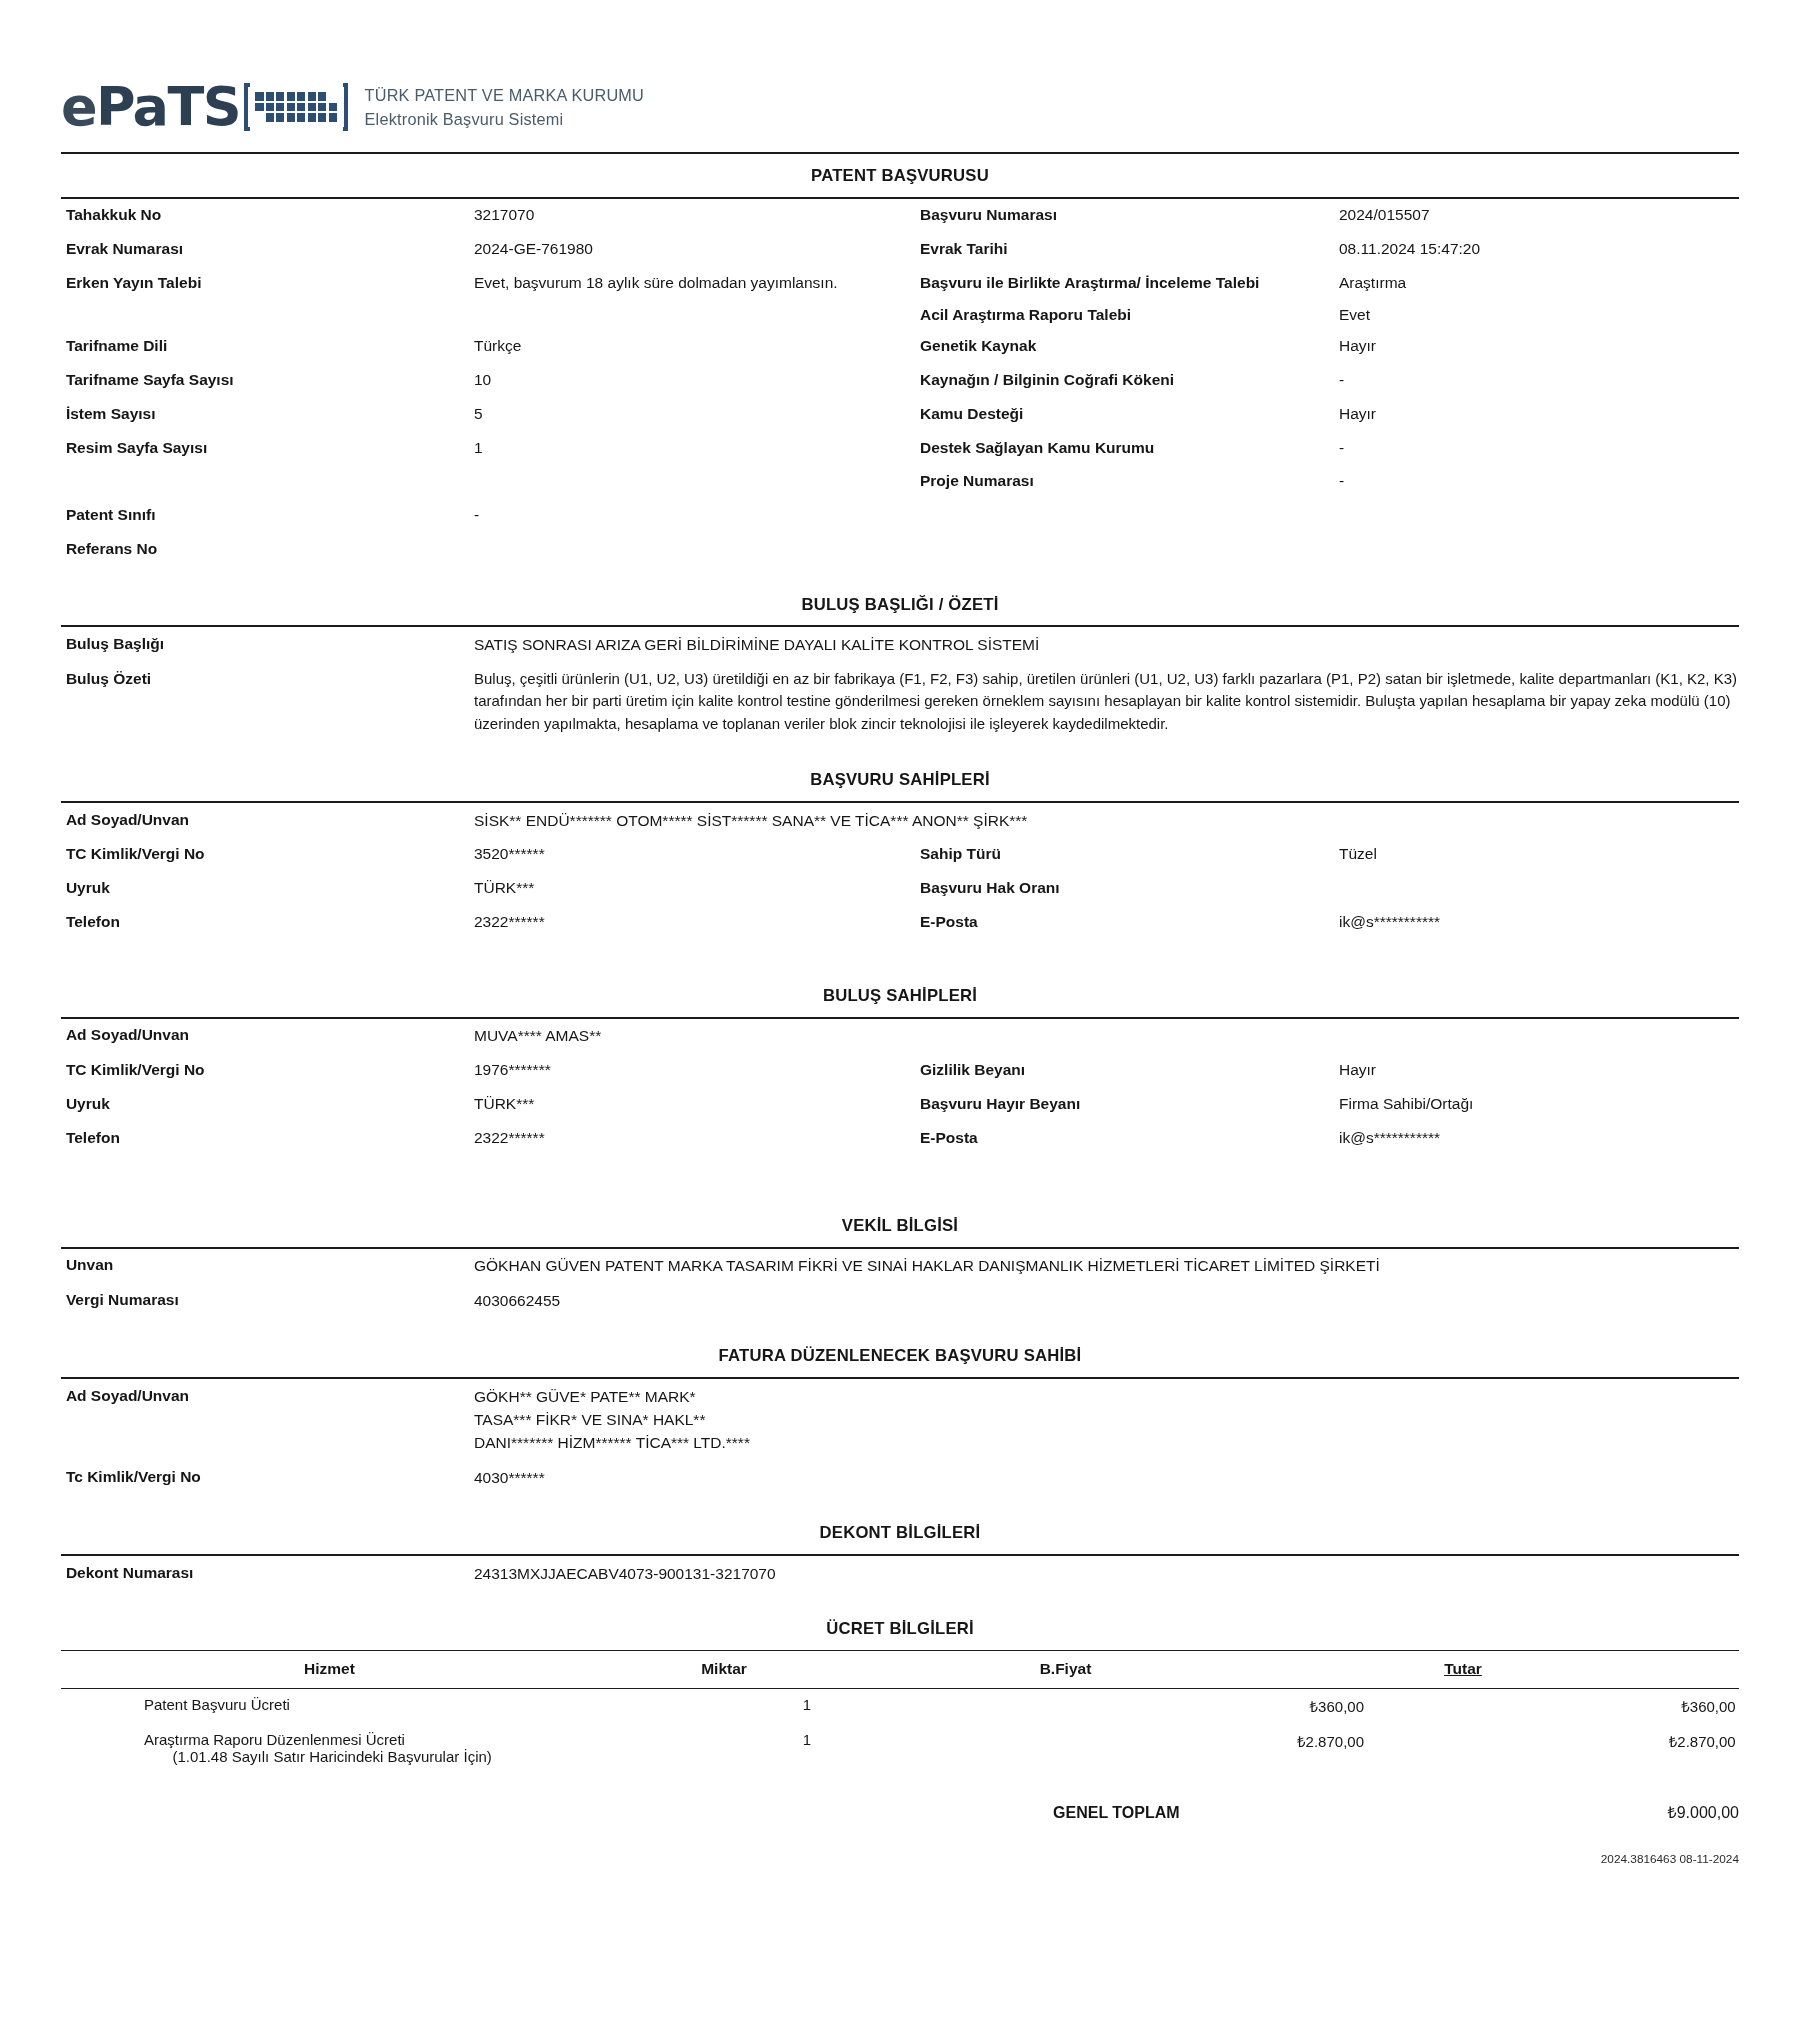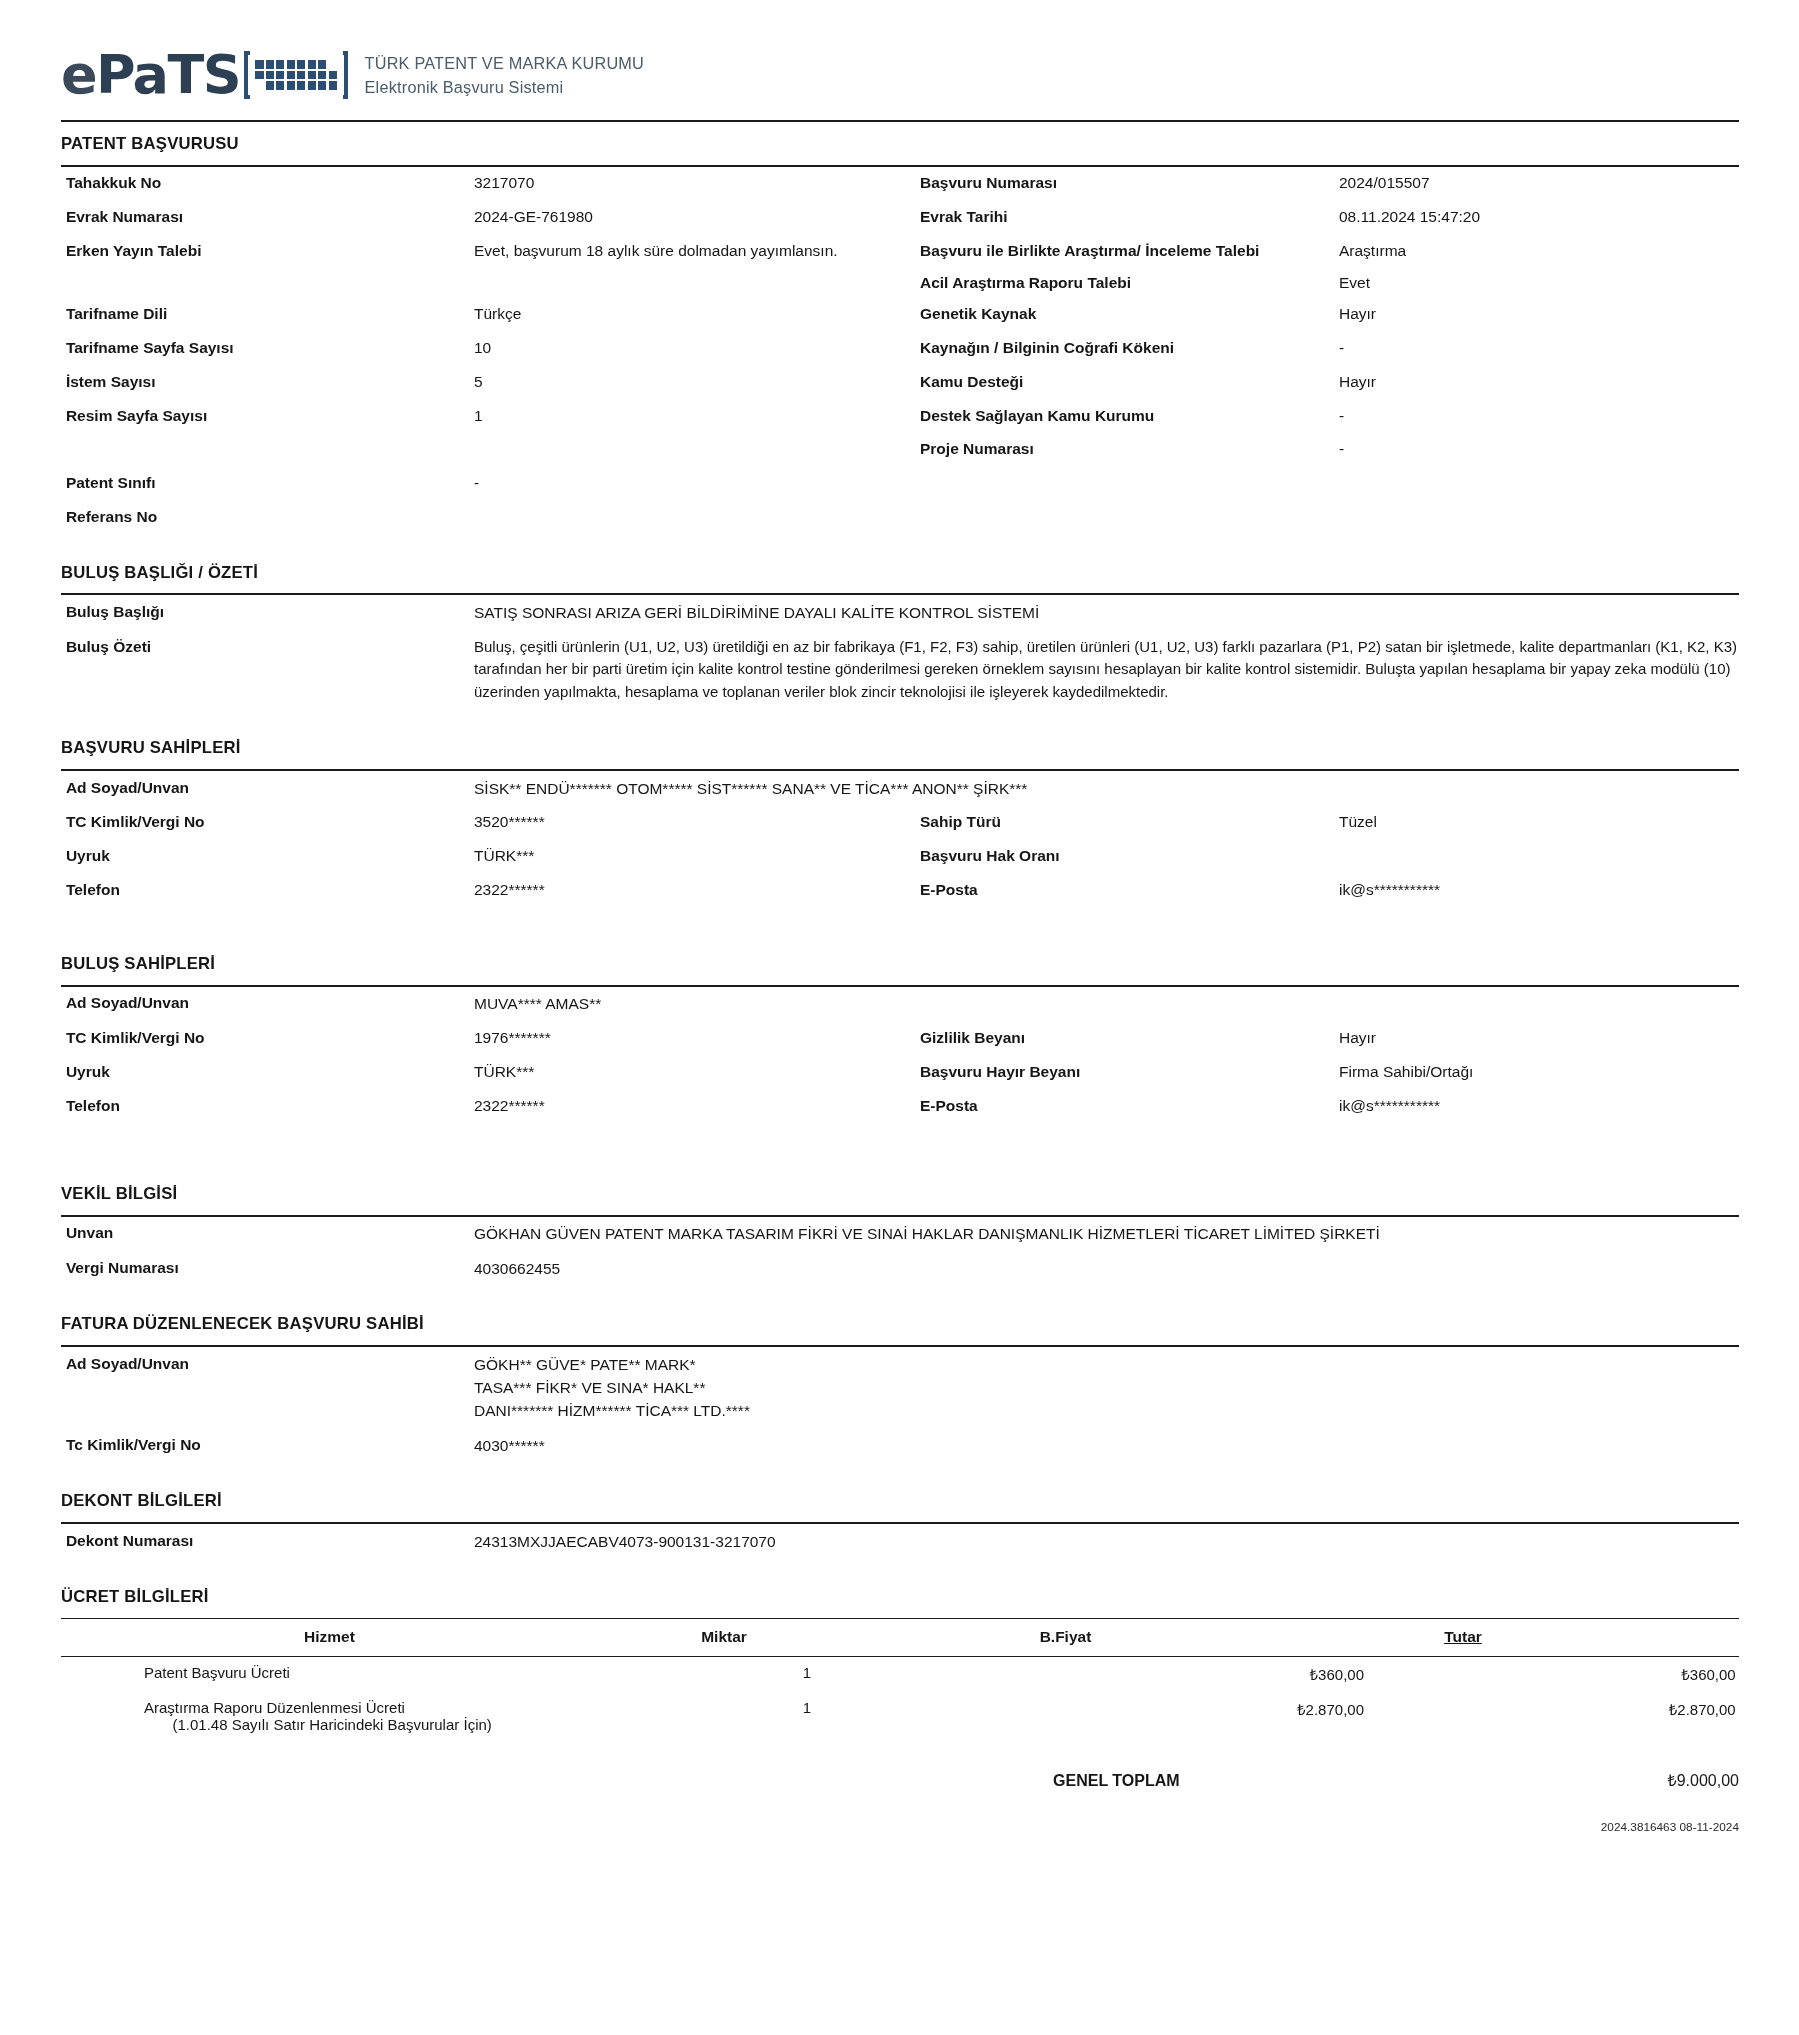--- a/index.html
+++ b/index.html
@@ -19,20 +19,21 @@
     background: #ffffff;
     position: relative;
   }
 
   
   .header {
     display: flex;
     align-items: center;
     gap: 0px;
     padding-bottom: 18px;
+    margin-top: 32px;
   }
   .logo-wrap {
     display: flex;
     align-items: center;
   }
   .logo-text {
     font-family: "DejaVu Sans", sans-serif;
     font-size: 54px;
     font-weight: 700;
     letter-spacing: -1.6px;
@@ -88,21 +89,21 @@
     border-top: 2.8px solid #1b1b1b;
     width: 100%;
   }
   .rule-thin {
     border-top: 1.2px solid #1b1b1b;
     width: 100%;
   }
 
   
   .section-title {
-    text-align: left;
+    text-align: center;
     font-size: 16.7px;
     font-weight: 700;
     letter-spacing: 0.2px;
     padding: 12.2px 0 10.6px 0;
   }
 
   
   .rows {
     width: 100%;
   }

